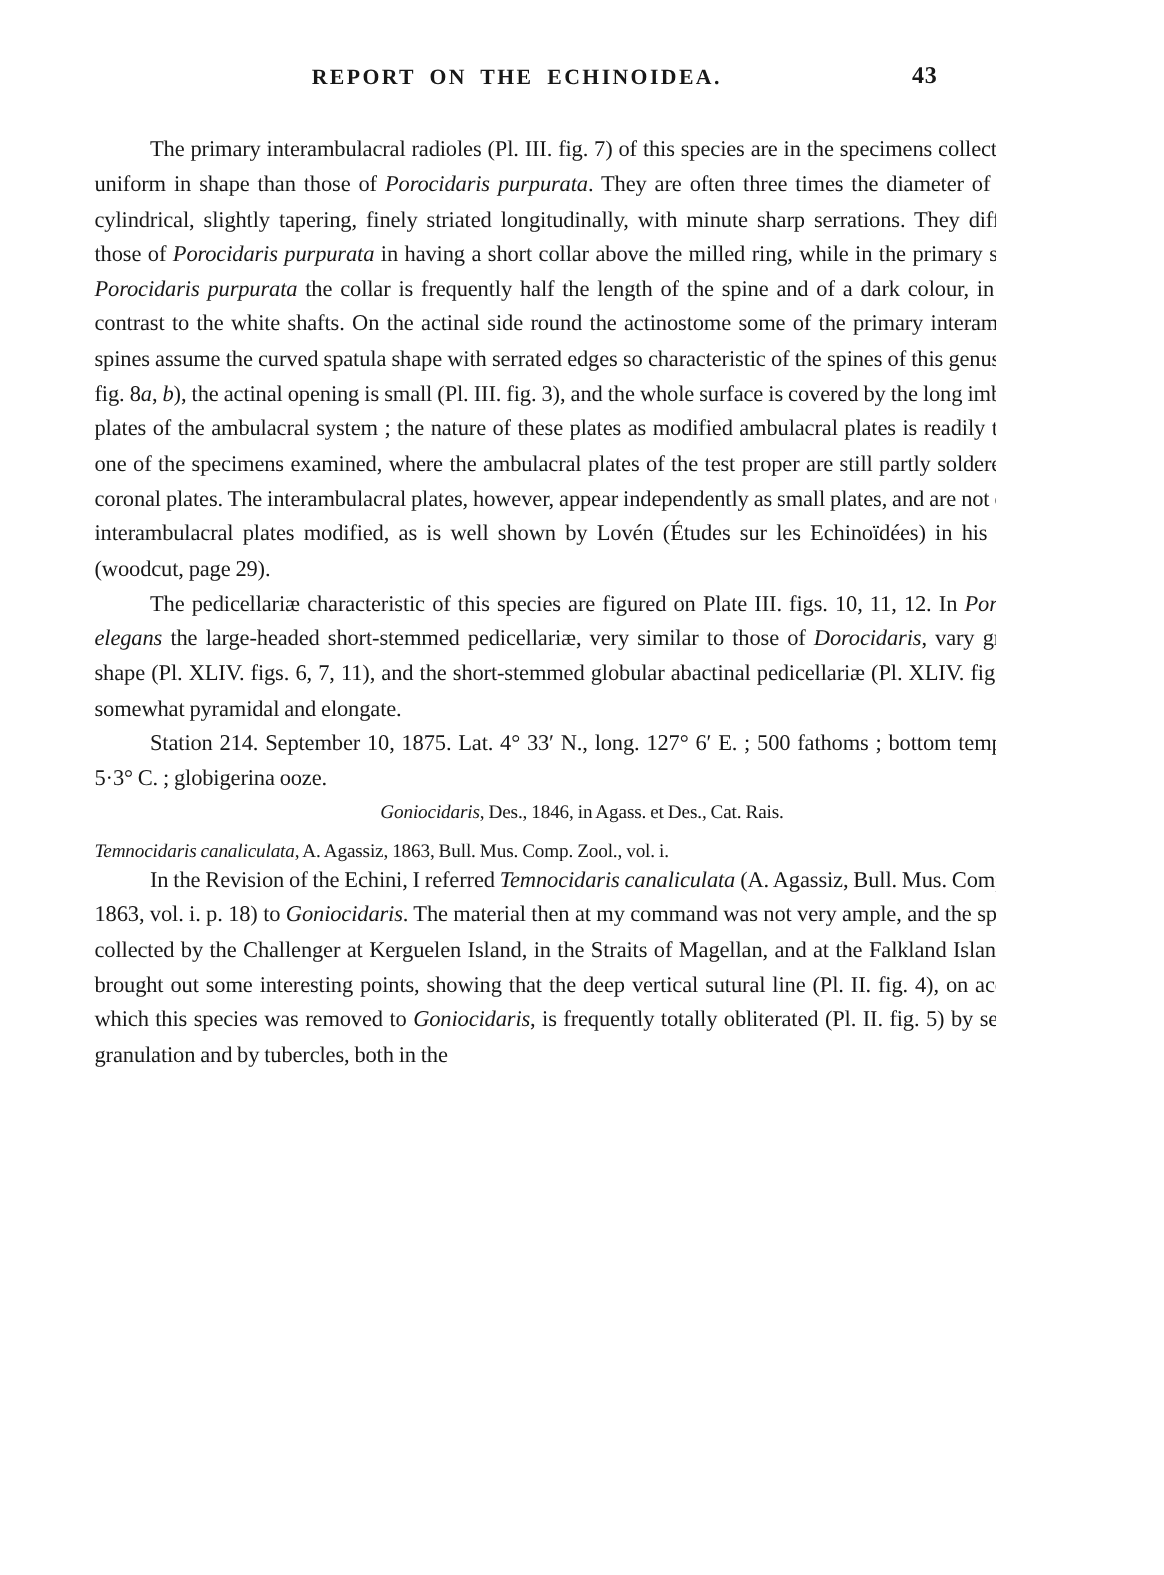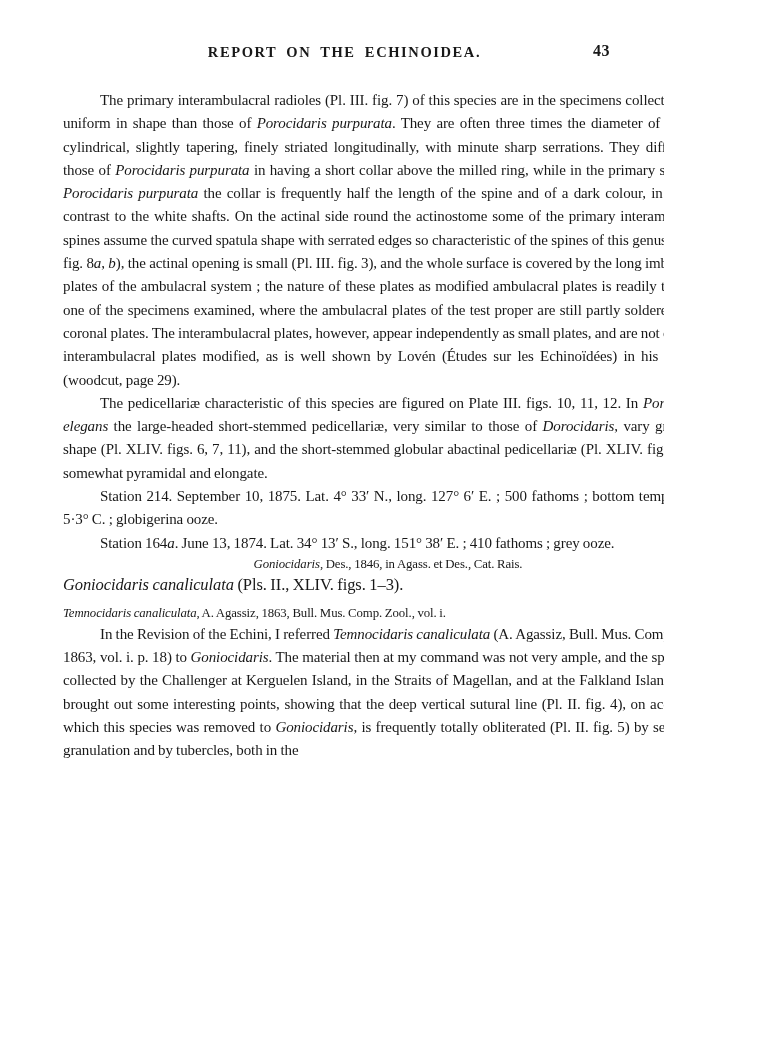--- a/index.html
+++ b/index.html
@@ -26,21 +26,21 @@
   .head-title {
     text-align: center;
     font-size: 14.5px;
     font-weight: bold;
     letter-spacing: 1.6px;
     word-spacing: 4px;
     color: var(--ink);
   }
   .page-num {
     position: absolute;
-    right: 16px;
+    right: 1px;
     top: -2px;
     font-size: 16px;
     font-weight: bold;
     letter-spacing: 0.5px;
   }
   main.text-col {
     margin: 26px 63px 0 63px;
     width: 650px;
     font-size: 15px;
     line-height: 23.3px;
@@ -91,26 +91,24 @@
   </header>
 
   <main class="text-col">
 
     <p class="body-para">The primary interambulacral radioles (Pl. III. fig. 7) of this species are in the specimens collected more uniform in shape than those of <i>Porocidaris purpurata</i>. They are often three times the diameter of the test, cylindrical, slightly tapering, finely striated longitudinally, with minute sharp serrations. They differ from those of <i>Porocidaris purpurata</i> in having a short collar above the milled ring, while in the primary spines of <i>Porocidaris purpurata</i> the collar is frequently half the length of the spine and of a dark colour, in striking contrast to the white shafts. On the actinal side round the actinostome some of the primary interambulacral spines assume the curved spatula shape with serrated edges so characteristic of the spines of this genus (Pl. III. fig. 8<i>a</i>, <i>b</i>), the actinal opening is small (Pl. III. fig. 3), and the whole surface is covered by the long imbricating plates of the ambulacral system ; the nature of these plates as modified ambulacral plates is readily traced in one of the specimens examined, where the ambulacral plates of the test proper are still partly soldered to the coronal plates. The interambulacral plates, however, appear independently as small plates, and are not ordinary interambulacral plates modified, as is well shown by Lovén (Études sur les Echinoïdées) in his drawing (woodcut, page 29).</p>
 
     <p class="body-para">The pedicellariæ characteristic of this species are figured on Plate III. figs. 10, 11, 12. In <i>Porocidaris elegans</i> the large-headed short-stemmed pedicellariæ, very similar to those of <i>Dorocidaris</i>, vary greatly in shape (Pl. XLIV. figs. 6, 7, 11), and the short-stemmed globular abactinal pedicellariæ (Pl. XLIV. fig. 10) are somewhat pyramidal and elongate.</p>
 
     <p class="body-para">Station 214. September 10, 1875. Lat. 4° 33′ N., long. 127° 6′ E. ; 500 fathoms ; bottom temperature, 5·3° C. ; globigerina ooze.</p>
 
-    <p class="body-para">Station 164<i>a</i>. June 13, 1874. Lat. 34° 13′ S., long. 151° 38′ E. ; 410 fathoms ; grey ooze.</p>
 
 
     <p class="genus-ref"><i>Goniocidaris</i>, Des., 1846, in Agass. et Des., Cat. Rais.</p>
 
-    <p class="species-heading"><i>Goniocidaris canaliculata</i> (Pls. II., XLIV. figs. 1–3).</p>
 
     <p class="synonym first"><i>Temnocidaris canaliculata</i>, A. Agassiz, 1863, Bull. Mus. Comp. Zool., vol. i.</p>
 
 
     <p class="body-para after-syn">In the Revision of the Echini, I referred <i>Temnocidaris canaliculata</i> (A. Agassiz, Bull. Mus. Comp. Zool., 1863, vol. i. p. 18) to <i>Goniocidaris</i>. The material then at my command was not very ample, and the specimens collected by the Challenger at Kerguelen Island, in the Straits of Magellan, and at the Falkland Islands, have brought out some interesting points, showing that the deep vertical sutural line (Pl. II. fig. 4), on account of which this species was removed to <i>Goniocidaris</i>, is frequently totally obliterated (Pl. II. fig. 5) by secondary granulation and by tubercles, both in the</p>
 
   </main>
 </div>
 
 </body></html>

